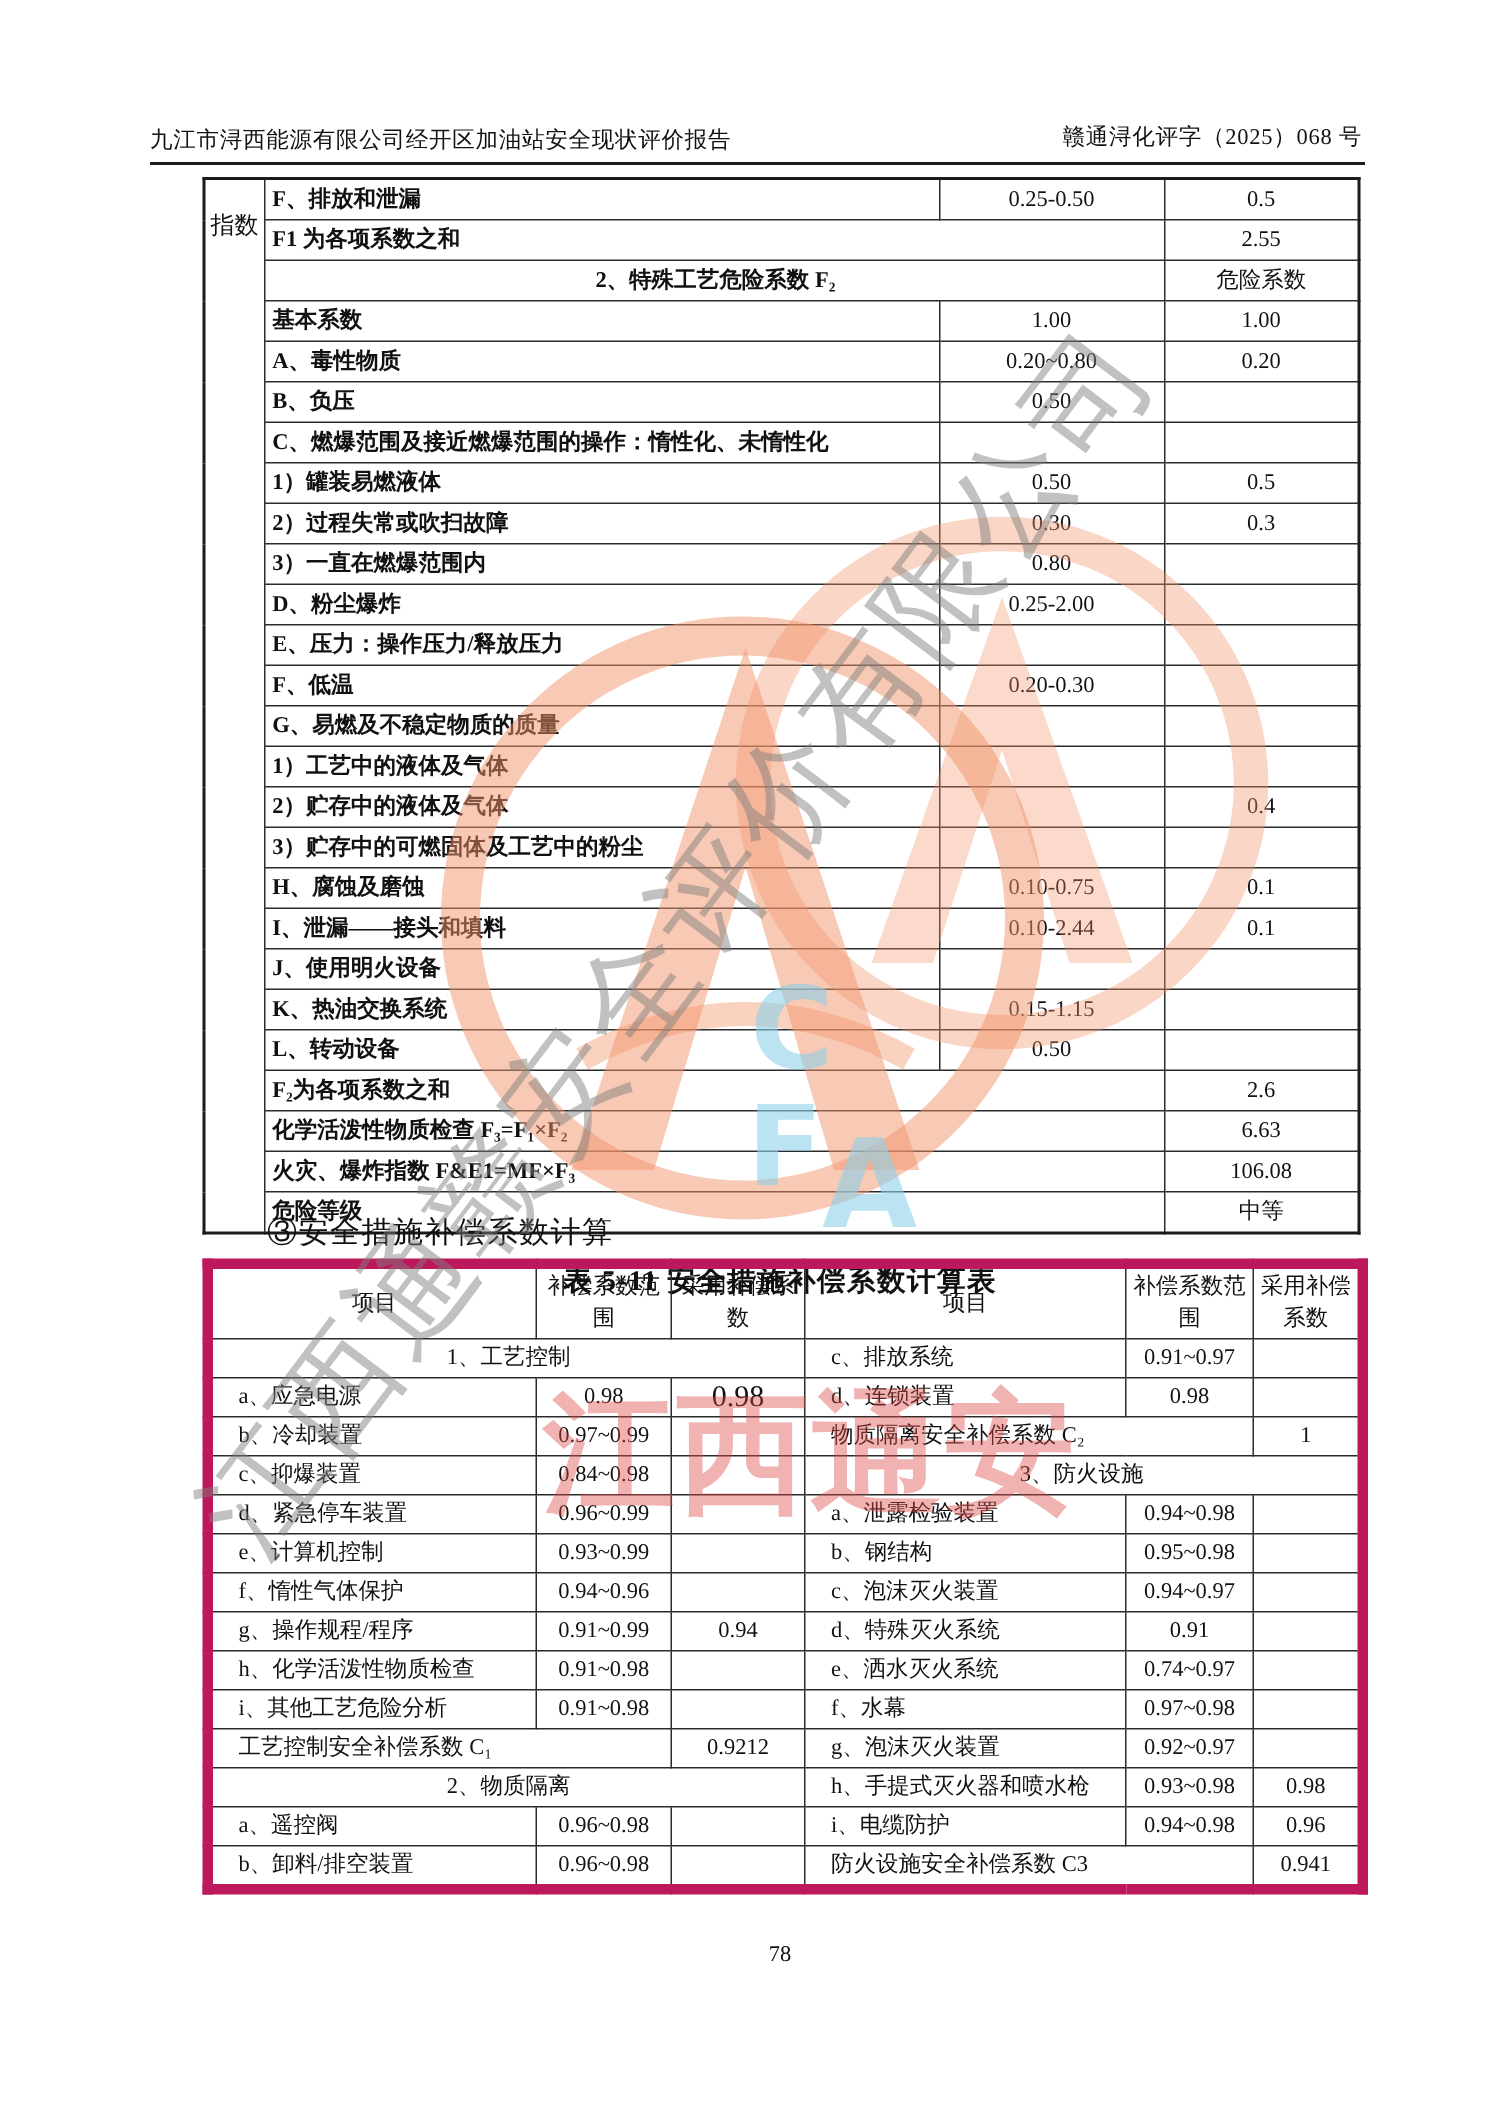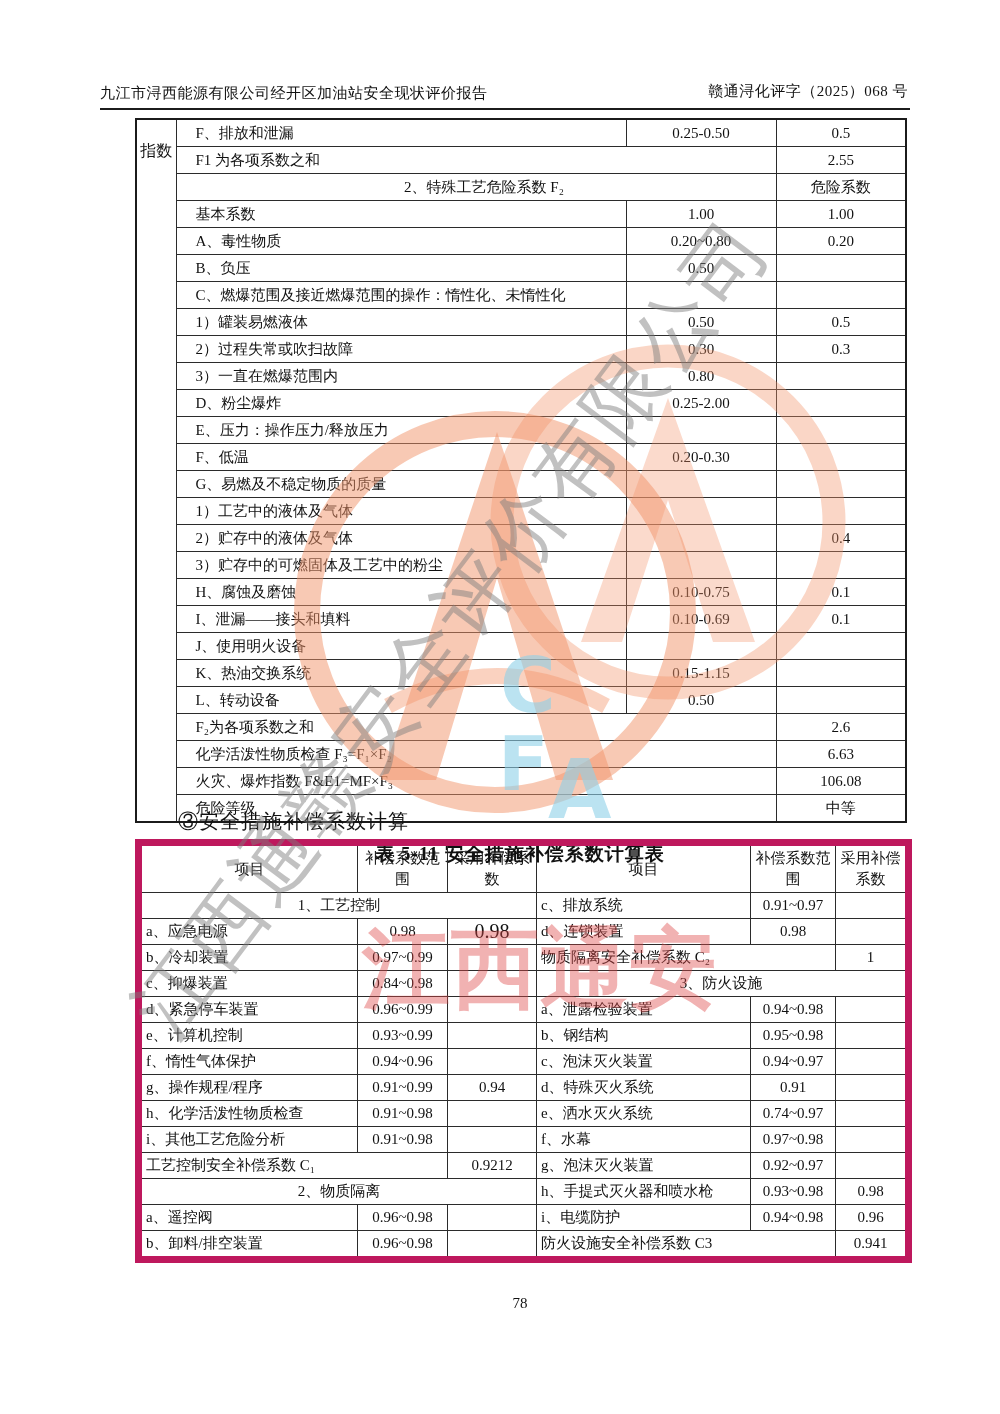--- a/index.html
+++ b/index.html
@@ -9,35 +9,35 @@
   }
   
   .hdr-left{position:absolute;left:100px;top:84px;font-size:15px;letter-spacing:0.5px;}
   .hdr-right{position:absolute;right:92px;top:82px;font-size:15px;font-weight:normal;letter-spacing:0.5px;}
   .hdr-rule{position:absolute;left:100px;top:108px;width:810px;border-top:2.5px solid #1c1c1c;}
   
   table.doc{border-collapse:collapse;table-layout:fixed;position:absolute;background:transparent;}
   table.doc td{border:1px solid #2b2b2b;font-size:15px;padding:0 3px;overflow:hidden;
     white-space:nowrap;height:26px;line-height:24px;}
   #index-table{left:135px;top:118px;width:770px;border:2px solid #1b1b1b;}
-  #index-table td.lbl{text-align:left;padding-left:19px;}
+  #index-table td.lbl{text-align:left;padding-left:5px;font-weight:bold;}
   #index-table td.num{text-align:center;}
   #index-table td.side{
     text-align:center;vertical-align:top;padding-top:8px;font-size:16px;line-height:46px;
     word-break:break-all;white-space:normal;}
   #index-table td.center{text-align:center;}
   
   .section-heading{position:absolute;left:178px;top:808px;font-size:20px;letter-spacing:1px;}
   .table-title{position:absolute;left:135px;top:841px;width:770px;text-align:center;
     font-size:19px;font-weight:bold;letter-spacing:1px;}
   #comp-table{left:135px;top:839px;width:770px;border:7px solid #be185d;}
   #comp-table td{height:25px;line-height:23px;}
   #comp-table tr.hd td{height:46px;line-height:21px;text-align:center;white-space:normal;
     vertical-align:middle;font-size:15px;}
-  #comp-table td.lbl{text-align:left;padding-left:4px;}
+  #comp-table td.lbl{text-align:left;padding-left:17px;}
   #comp-table td.num{text-align:center;}
   #comp-table td.sec{text-align:center;}
   #comp-table td.bignum{text-align:center;font-size:20px;}
   
   .page-number{position:absolute;left:135px;top:1295px;width:770px;text-align:center;font-size:15px;}
   
   .wm{position:absolute;pointer-events:none;}
   .wm-diagonal{
     left:152px;top:972px;font-size:80px;white-space:nowrap;color:rgba(125,125,125,0.48);
     transform:rotate(-53deg);transform-origin:0 50%;letter-spacing:3px;z-index:6;}
@@ -148,21 +148,21 @@
           <td class="num"></td>
           <td class="num"></td>
         </tr>
         <tr>
           <td class="lbl">H、腐蚀及磨蚀</td>
           <td class="num">0.10-0.75</td>
           <td class="num">0.1</td>
         </tr>
         <tr>
           <td class="lbl">I、泄漏——接头和填料</td>
-          <td class="num">0.10-0.69</td>
+          <td class="num">0.10-2.44</td>
           <td class="num">0.1</td>
         </tr>
         <tr>
           <td class="lbl">J、使用明火设备</td>
           <td class="num"></td>
           <td class="num"></td>
         </tr>
         <tr>
           <td class="lbl">K、热油交换系统</td>
           <td class="num">0.15-1.15</td>

